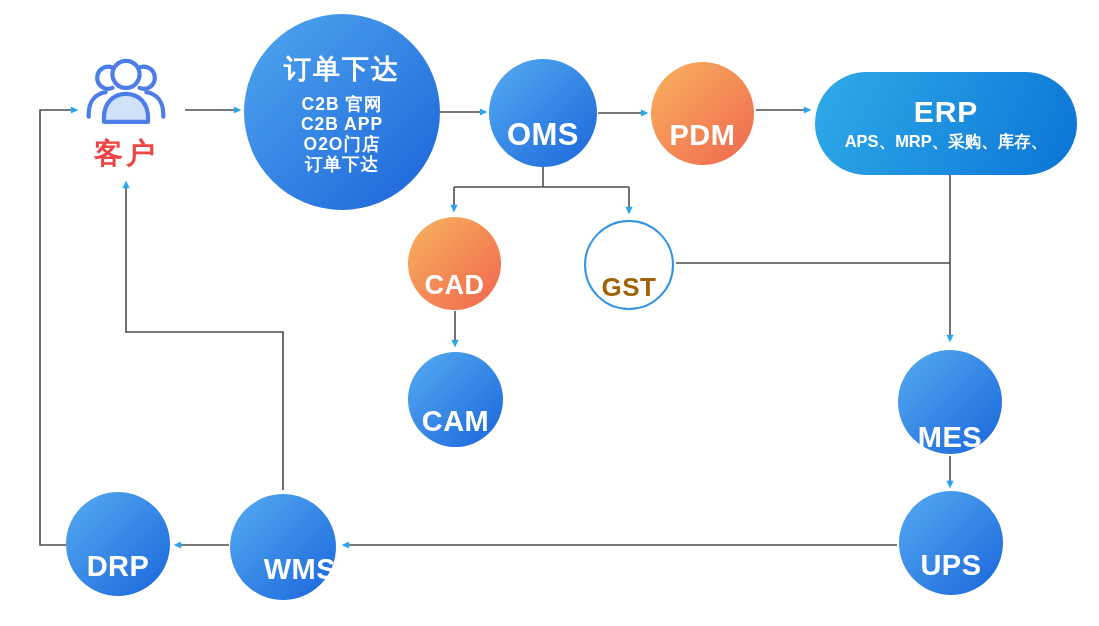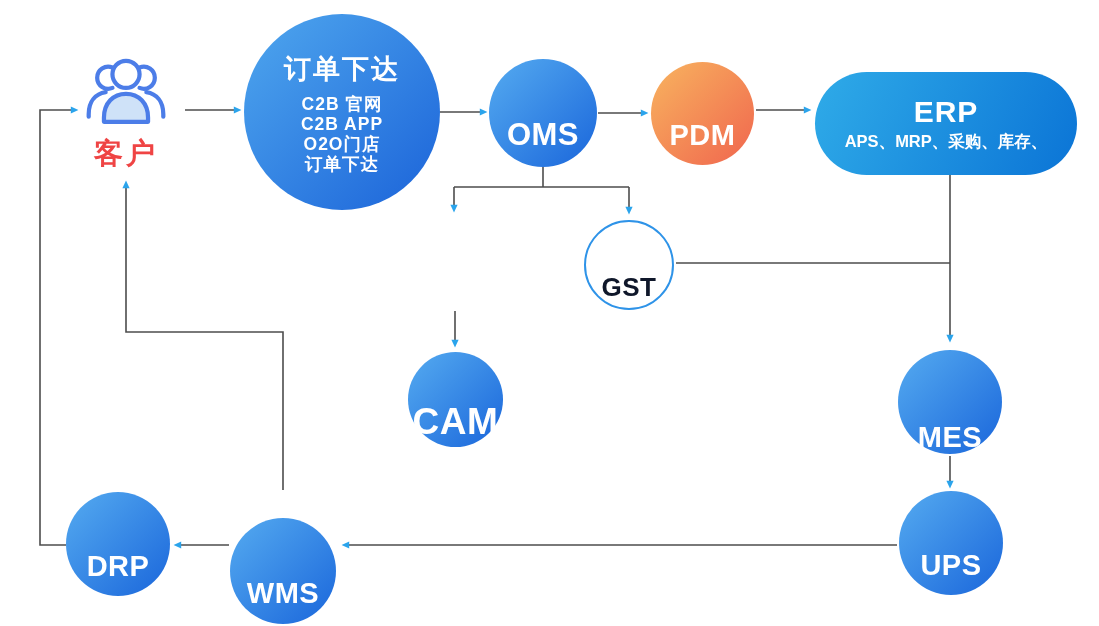--- a/index.html
+++ b/index.html
@@ -38,33 +38,33 @@
   .order-line  { font-size: 17.5px; font-weight: bold; line-height: 20px; letter-spacing: 1px; }
 
   
   .oms { left: 489px; top: 59px;  width: 108px; height: 108px; }
   .oms .node-label { font-size: 31px; }
   .pdm { left: 651px; top: 62px;  width: 103px; height: 103px; }
   .pdm .node-label { font-size: 29px; }
   .cad { left: 408px; top: 217px; width: 93px;  height: 93px; }
   .cad .node-label { font-size: 27px; }
   .cam { left: 408px; top: 352px; width: 95px;  height: 95px; }
-  .cam .node-label { font-size: 37px; }
+  .cam .node-label { font-size: 29px; }
   .mes { left: 898px; top: 350px; width: 104px; height: 104px; justify-content: flex-end; }
   .mes .node-label { font-size: 29px; }
   .ups { left: 899px; top: 491px; width: 104px; height: 104px; }
   .ups .node-label { font-size: 29px; }
-  .wms { left: 230px; top: 518px; width: 106px; height: 106px; }
+  .wms { left: 230px; top: 494px; width: 106px; height: 106px; align-items: flex-end; }
   .wms .node-label { font-size: 29px; }
   .drp { left: 66px;  top: 492px; width: 104px; height: 104px; }
   .drp .node-label { font-size: 29px; }
 
   
   .gst { left: 584px; top: 220px; width: 90px; height: 90px;
-         background: #ffffff; border: 2.5px solid #2E93E8; color: #0f172a; }
+         background: #ffffff; border: 2.5px solid #2E93E8; color: #a16207; }
   .gst .node-label { font-size: 26px; }
 
   
   .erp { left: 815px; top: 72px; width: 262px; height: 103px; border-radius: 52px;
          background: linear-gradient(115deg, #2FABE8 0%, #0B74D6 100%); color: #fff; }
   .erp-title { font-size: 30px; font-weight: bold; letter-spacing: 1px; margin-bottom: 2px; }
   .erp-line  { font-size: 16.5px; font-weight: bold; line-height: 21px; }
 
   
   .customer { left: 76px; top: 54px; width: 100px; height: 120px; justify-content: flex-start; }
@@ -130,20 +130,23 @@
 
   <div class="node circle orange pdm">
     <span class="node-label">PDM</span>
   </div>
 
   <div class="node erp">
     <div class="erp-title">ERP</div>
     <div class="erp-line">APS、MRP、采购、库存、</div>
   </div>
 
+  <div class="node circle orange cad">
+    <span class="node-label">CAD</span>
+  </div>
 
   <div class="node circle gst">
     <span class="node-label">GST</span>
   </div>
 
   <div class="node circle blue cam">
     <span class="node-label">CAM</span>
   </div>
 
   <div class="node circle blue mes">

